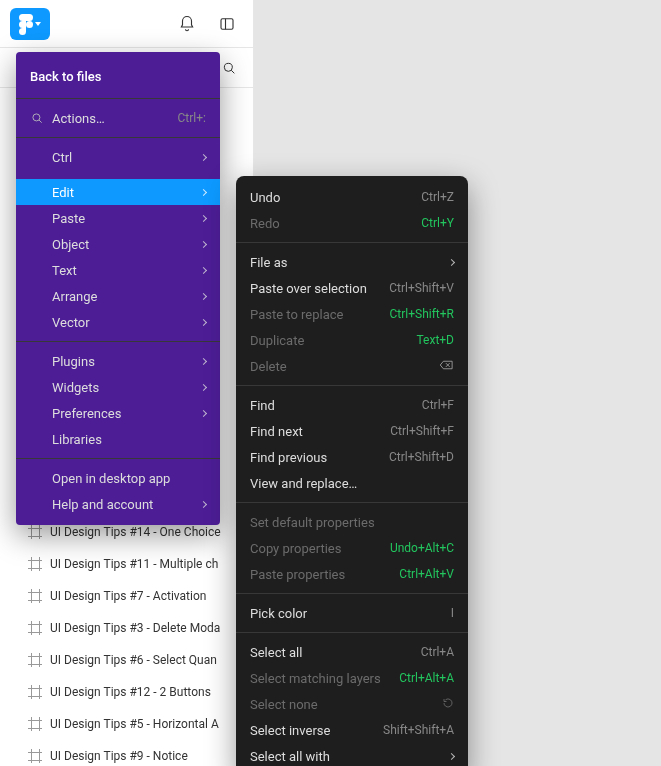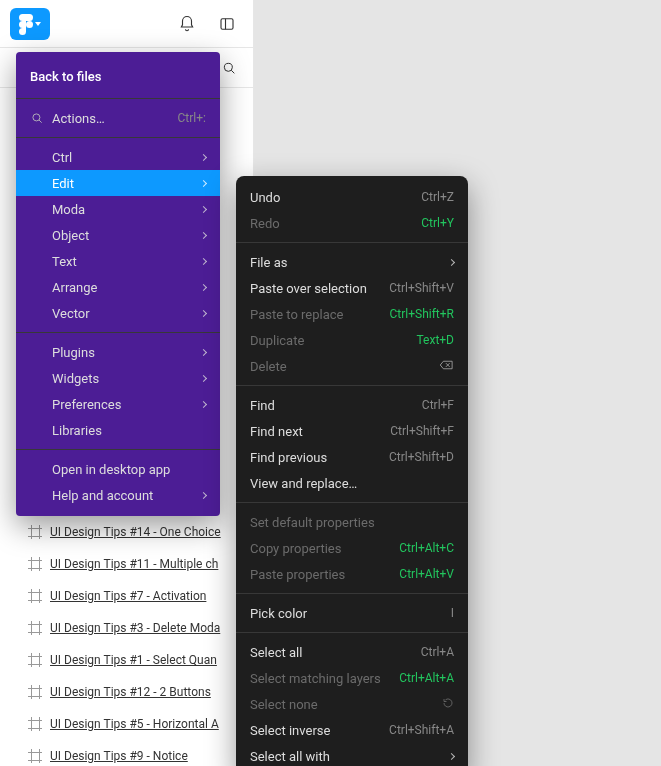--- a/index.html
+++ b/index.html
@@ -91,21 +91,20 @@
   }
   .layer-row {
     height: 32px;
     display: flex;
     align-items: center;
     padding: 0 10px 0 28px;
     gap: 8px;
     white-space: nowrap;
     font-size: 12px;
     color: #333;
-    text-decoration: underline;
   }
   .frame-glyph {
     width: 14px; height: 14px;
     flex-shrink: 0;
     display: inline-block;
     position: relative;
   }
   .frame-glyph::before, .frame-glyph::after {
     content: "";
     position: absolute;
@@ -134,21 +133,21 @@
   }
   .menu-item {
     height: 26px;
     display: flex;
     align-items: center;
     padding: 0 14px;
     gap: 8px;
     cursor: default;
     color: #ddd;
   }
-  .menu-item.highlight { background: #0d99ff; color: #fff; }
+  .menu-item.highlight { background: #0d99ff; color: #fff; margin-top: 9px; }
   .menu-item.top { height: 32px; font-weight: 500; color: #fff }
   .menu-item .label { flex: 1; }
   .menu-item .shortcut { color: #888; font-size: 12px; }
   .chev {
     width: 5px; height: 5px;
     border-top: 1.5px solid currentColor;
     border-right: 1.5px solid currentColor;
     transform: rotate(45deg);
     opacity: .8;
   }
@@ -242,21 +241,21 @@
         <div class="layer-row">
           <span class="frame-glyph"></span>
           <span>UI Design Tips #7 - Activation</span>
         </div>
         <div class="layer-row">
           <span class="frame-glyph"></span>
           <span>UI Design Tips #3 - Delete Moda</span>
         </div>
         <div class="layer-row">
           <span class="frame-glyph"></span>
-          <span>UI Design Tips #1 - Select Quan</span>
+          <span>UI Design Tips #6 - Select Quan</span>
         </div>
         <div class="layer-row">
           <span class="frame-glyph"></span>
           <span>UI Design Tips #12 - 2 Buttons</span>
         </div>
         <div class="layer-row">
           <span class="frame-glyph"></span>
           <span>UI Design Tips #5 - Horizontal A</span>
         </div>
         <div class="layer-row">
@@ -289,21 +288,21 @@
         <span class="label">Ctrl</span>
         <span class="chev"></span>
       </div>
       <div class="menu-item highlight">
         <span style="width: 14px;"></span>
         <span class="label">Edit</span>
         <span class="chev"></span>
       </div>
       <div class="menu-item">
         <span style="width: 14px;"></span>
-        <span class="label">Moda</span>
+        <span class="label">Paste</span>
         <span class="chev"></span>
       </div>
       <div class="menu-item">
         <span style="width: 14px;"></span>
         <span class="label">Object</span>
         <span class="chev"></span>
       </div>
       <div class="menu-item">
         <span style="width: 14px;"></span>
         <span class="label">Text</span>
@@ -402,21 +401,21 @@
       </div>
       <div class="menu-item">
         <span class="label">View and replace…</span>
       </div>
       <div class="menu-sep"></div>
       <div class="menu-item disabled">
         <span class="label">Set default properties</span>
       </div>
       <div class="menu-item disabled">
         <span class="label">Copy properties</span>
-        <span class="shortcut">Ctrl+Alt+C</span>
+        <span class="shortcut">Undo+Alt+C</span>
       </div>
       <div class="menu-item disabled">
         <span class="label">Paste properties</span>
         <span class="shortcut">Ctrl+Alt+V</span>
       </div>
       <div class="menu-sep"></div>
       <div class="menu-item">
         <span class="label">Pick color</span>
         <span class="shortcut">I</span>
       </div>
@@ -431,20 +430,20 @@
       </div>
       <div class="menu-item disabled">
         <span class="label">Select none</span>
         <span class="glyph-end revert-ico"><svg viewBox="0 0 24 24">
             <path d="M4 12a8 8 0 1 0 3-6.3"></path>
             <polyline points="4 4 4 9 9 9" fill="none"></polyline>
           </svg></span>
       </div>
       <div class="menu-item">
         <span class="label">Select inverse</span>
-        <span class="shortcut">Ctrl+Shift+A</span>
+        <span class="shortcut">Shift+Shift+A</span>
       </div>
       <div class="menu-item">
         <span class="label">Select all with</span>
         <span class="chev"></span>
       </div>
     </div>
 </div>
 
 </body></html>

